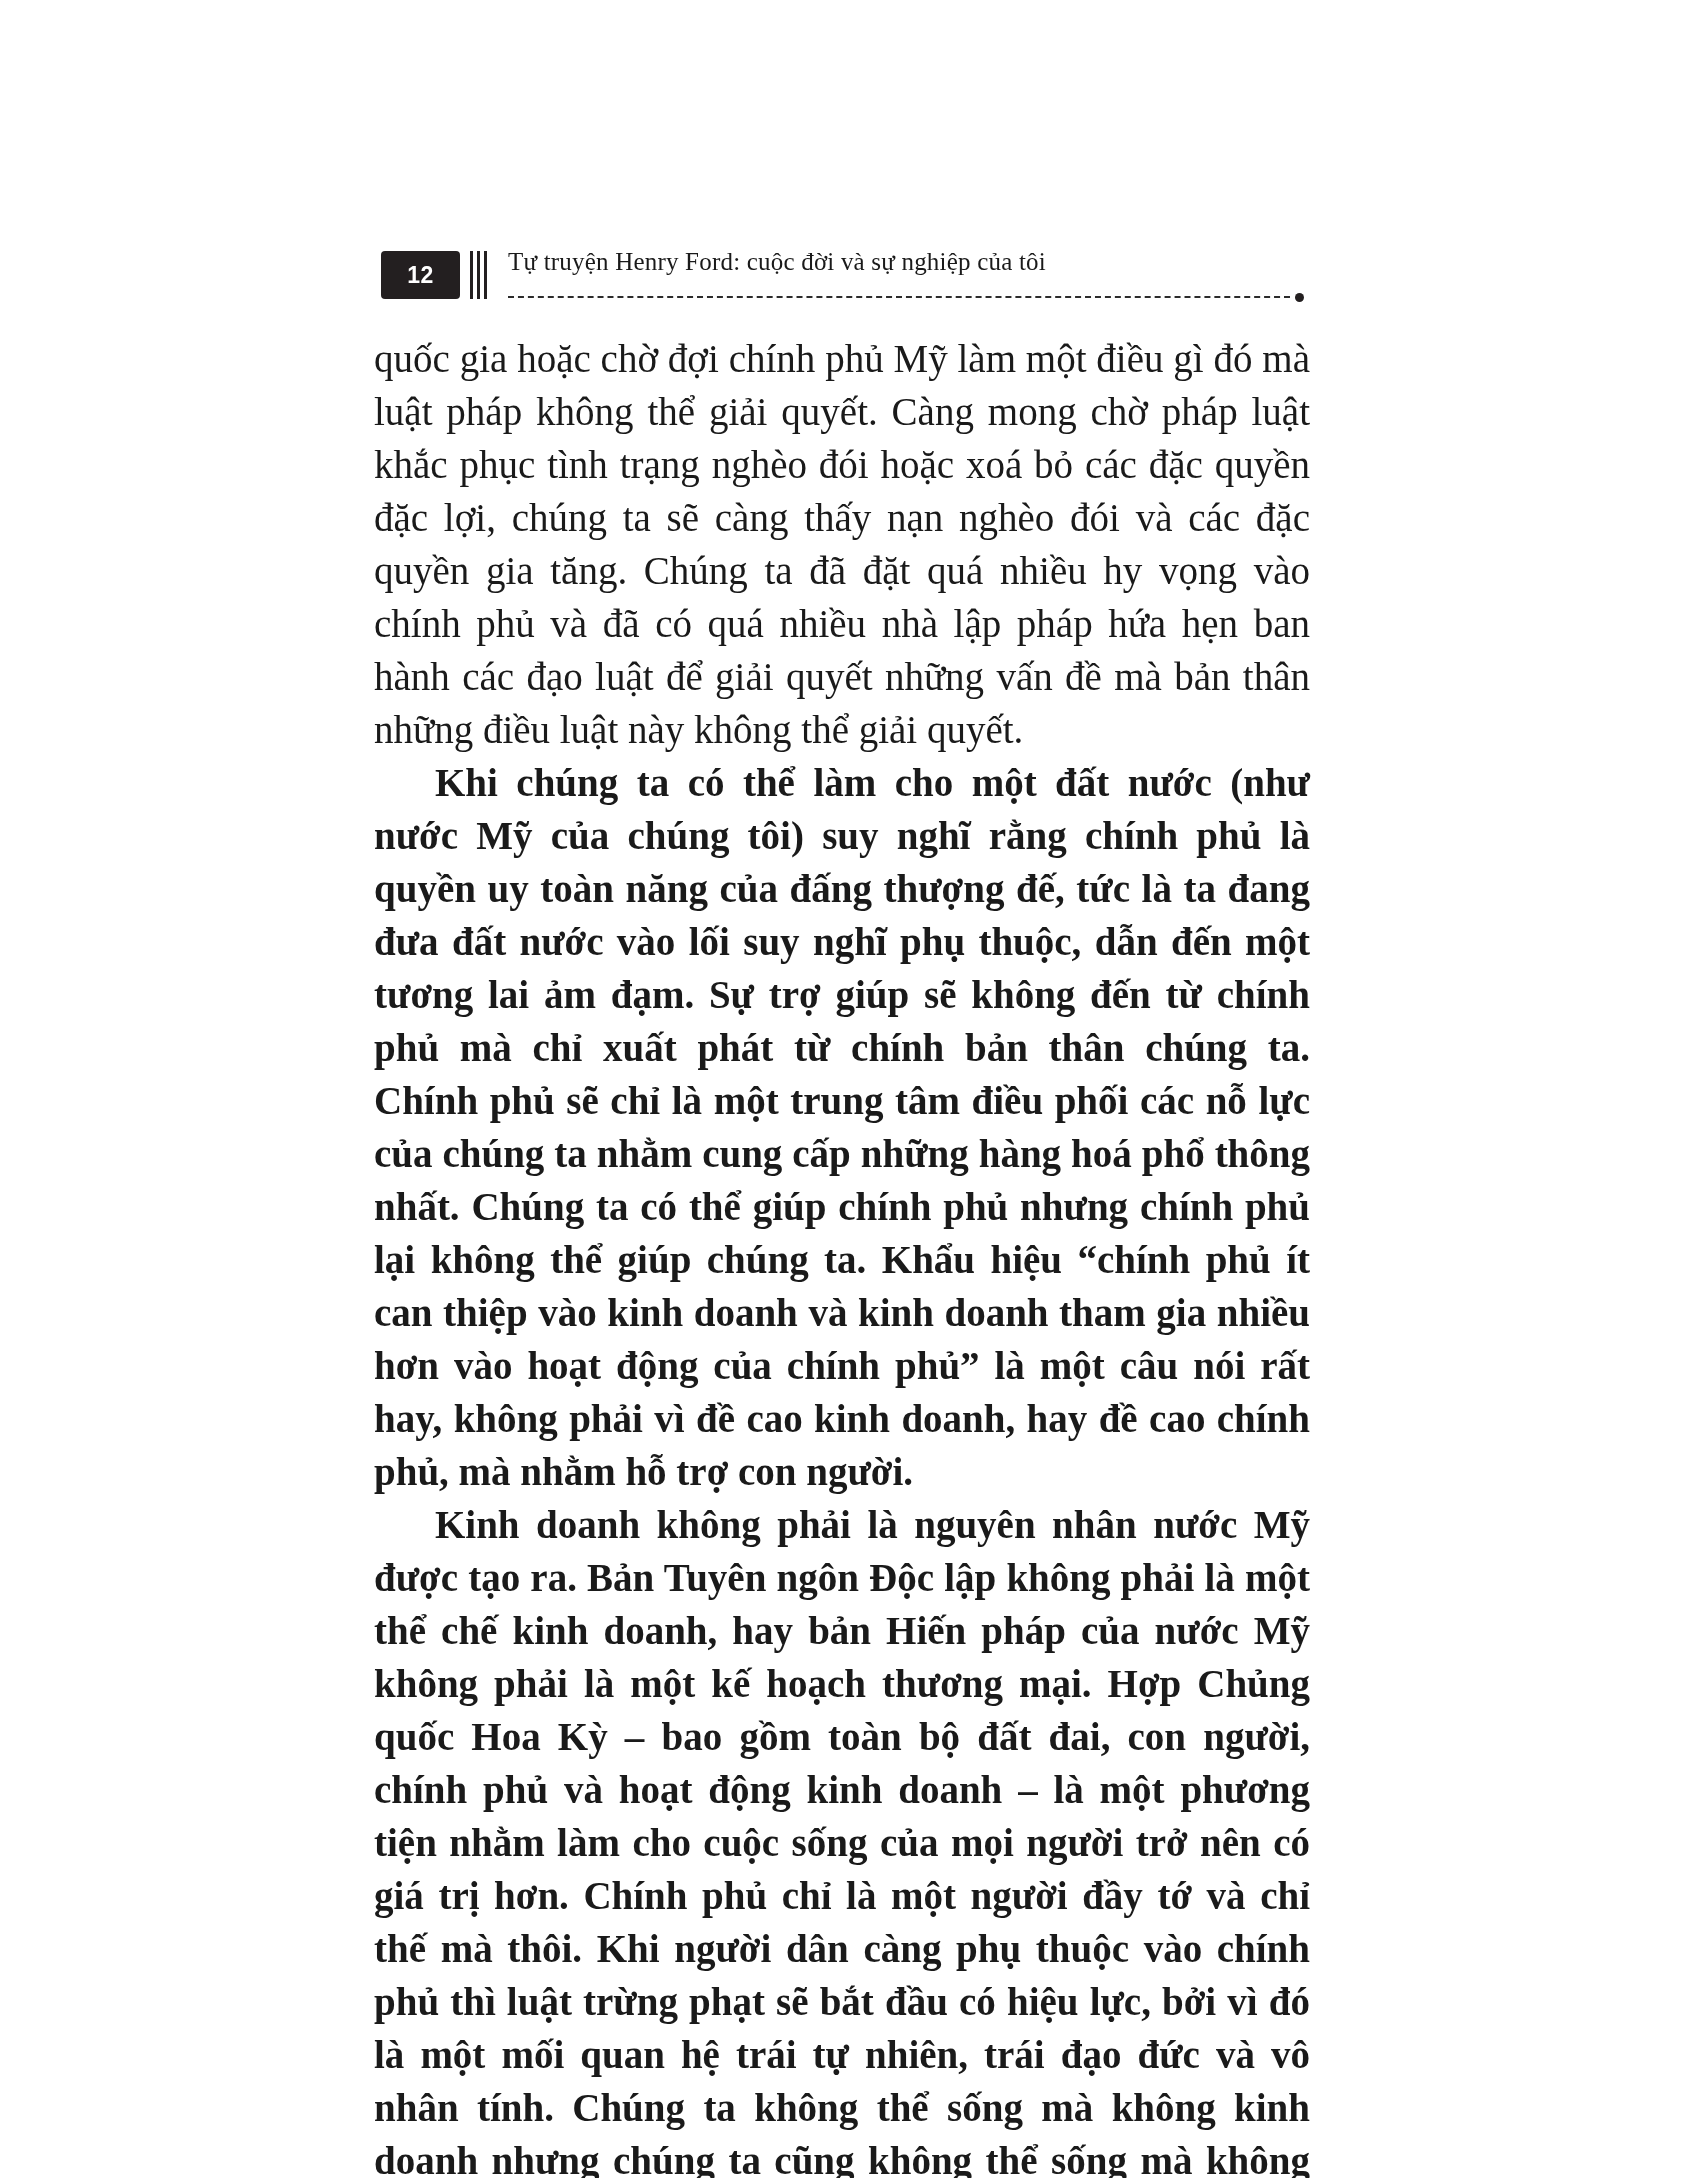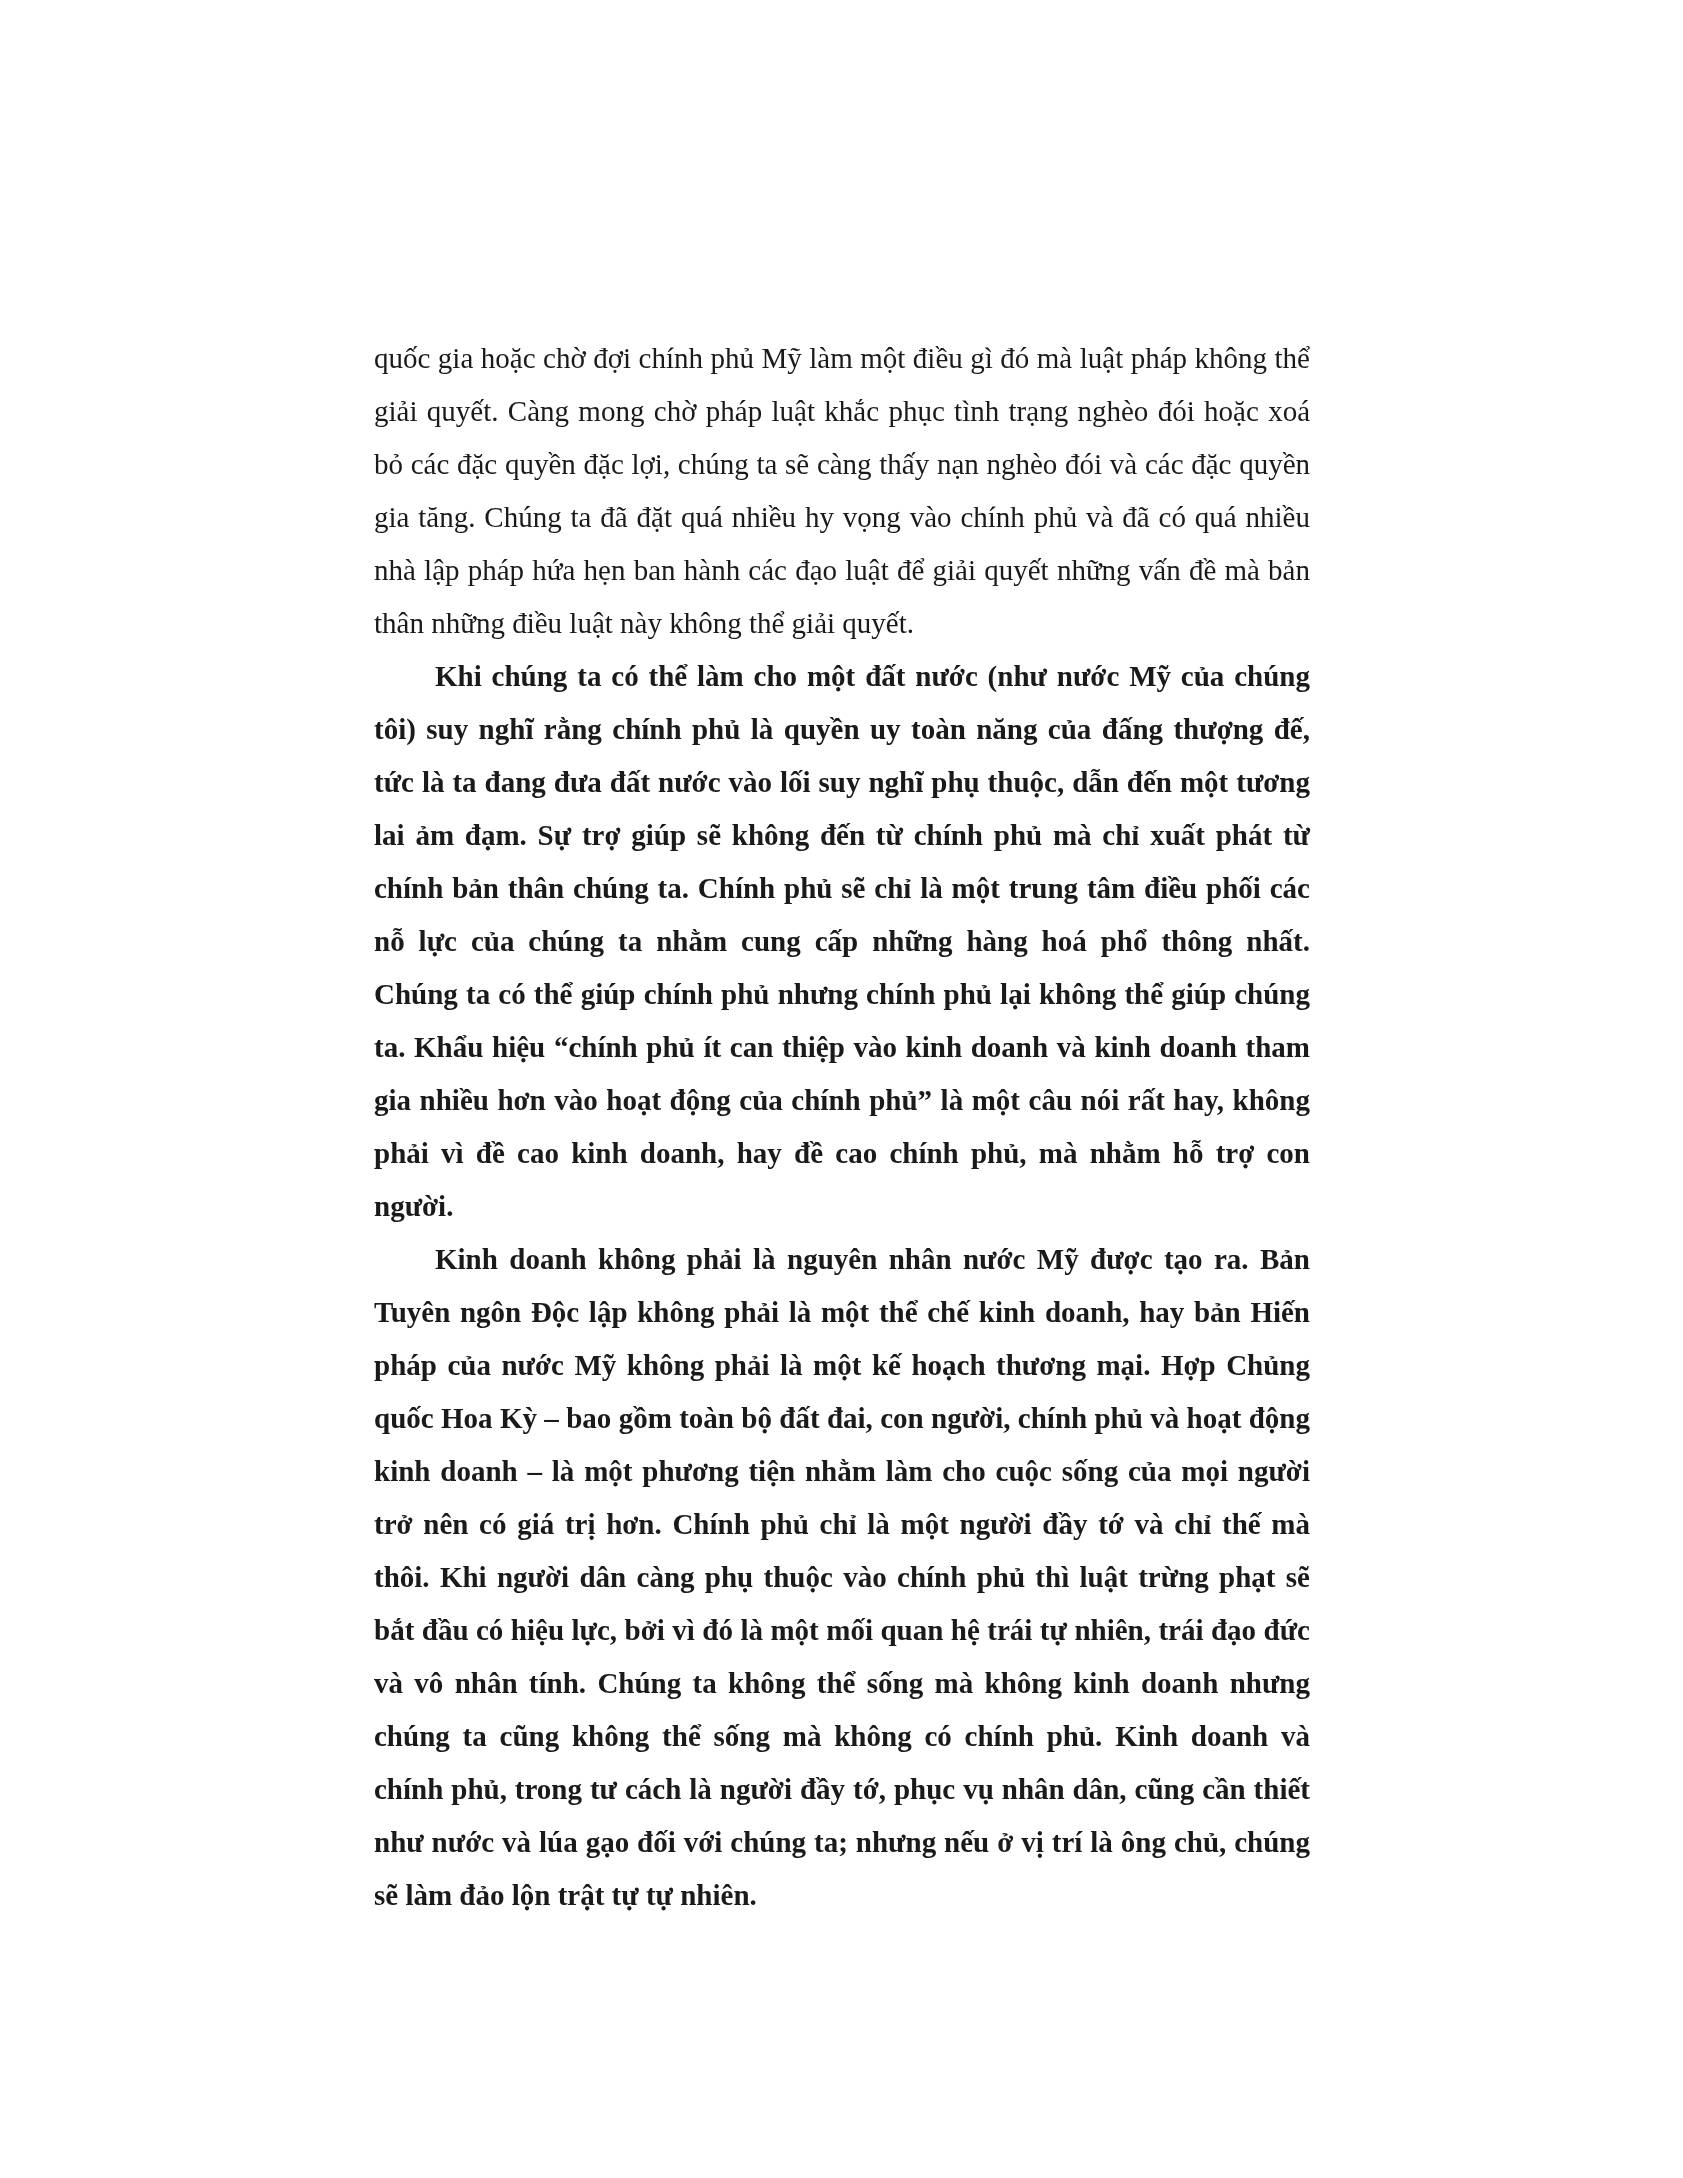--- a/index.html
+++ b/index.html
@@ -104,40 +104,53 @@
   
   .body-col {
     position: absolute;
     left: 374px;
     top: 332px;
     width: 936px;
   }
 
   .body-col p {
     margin: 0;
-    font-size: 29px;
+    font-size: 39px;
     line-height: 53px;
     text-align: justify;
     text-justify: inter-word;
     color: #1a1a1a;
     hyphens: none;
   }
   .body-col p.indent {
     text-indent: 61px;
   }
   .body-col p + p {
     margin-top: 0;
     font-weight: bold;
   }
 </style>
 </head>
 <body>
 
 <div class="page">
 
+  <div class="header">
+    <div class="folio-box">
+      <span>12</span>
+    </div>
+    <div class="bars">
+      <i></i>
+        <i></i>
+        <i></i>
+    </div>
+    <div class="header-title">Tự truyện Henry Ford: cuộc đời và sự nghiệp của tôi</div>
+    <div class="rule"></div>
+    <div class="rule-dot"></div>
+  </div>
 
   <div class="body-col">
     <p>quốc gia hoặc chờ đợi chính phủ Mỹ làm một điều gì đó mà luật pháp không thể giải quyết. Càng mong chờ pháp luật khắc phục tình trạng nghèo đói hoặc xoá bỏ các đặc quyền đặc lợi, chúng ta sẽ càng thấy nạn nghèo đói và các đặc quyền gia tăng. Chúng ta đã đặt quá nhiều hy vọng vào chính phủ và đã có quá nhiều nhà lập pháp hứa hẹn ban hành các đạo luật để giải quyết những vấn đề mà bản thân những điều luật này không thể giải quyết.</p>
     <p class="indent">Khi chúng ta có thể làm cho một đất nước (như nước Mỹ của chúng tôi) suy nghĩ rằng chính phủ là quyền uy toàn năng của đấng thượng đế, tức là ta đang đưa đất nước vào lối suy nghĩ phụ thuộc, dẫn đến một tương lai ảm đạm. Sự trợ giúp sẽ không đến từ chính phủ mà chỉ xuất phát từ chính bản thân chúng ta. Chính phủ sẽ chỉ là một trung tâm điều phối các nỗ lực của chúng ta nhằm cung cấp những hàng hoá phổ thông nhất. Chúng ta có thể giúp chính phủ nhưng chính phủ lại không thể giúp chúng ta. Khẩu hiệu “chính phủ ít can thiệp vào kinh doanh và kinh doanh tham gia nhiều hơn vào hoạt động của chính phủ” là một câu nói rất hay, không phải vì đề cao kinh doanh, hay đề cao chính phủ, mà nhằm hỗ trợ con người.</p>
     <p class="indent">Kinh doanh không phải là nguyên nhân nước Mỹ được tạo ra. Bản Tuyên ngôn Độc lập không phải là một thể chế kinh doanh, hay bản Hiến pháp của nước Mỹ không phải là một kế hoạch thương mại. Hợp Chủng quốc Hoa Kỳ – bao gồm toàn bộ đất đai, con người, chính phủ và hoạt động kinh doanh – là một phương tiện nhằm làm cho cuộc sống của mọi người trở nên có giá trị hơn. Chính phủ chỉ là một người đầy tớ và chỉ thế mà thôi. Khi người dân càng phụ thuộc vào chính phủ thì luật trừng phạt sẽ bắt đầu có hiệu lực, bởi vì đó là một mối quan hệ trái tự nhiên, trái đạo đức và vô nhân tính. Chúng ta không thể sống mà không kinh doanh nhưng chúng ta cũng không thể sống mà không có chính phủ. Kinh doanh và chính phủ, trong tư cách là người đầy tớ, phục vụ nhân dân, cũng cần thiết như nước và lúa gạo đối với chúng ta; nhưng nếu ở vị trí là ông chủ, chúng sẽ làm đảo lộn trật tự tự nhiên.</p>
   </div>
 
 </div>
 
 

